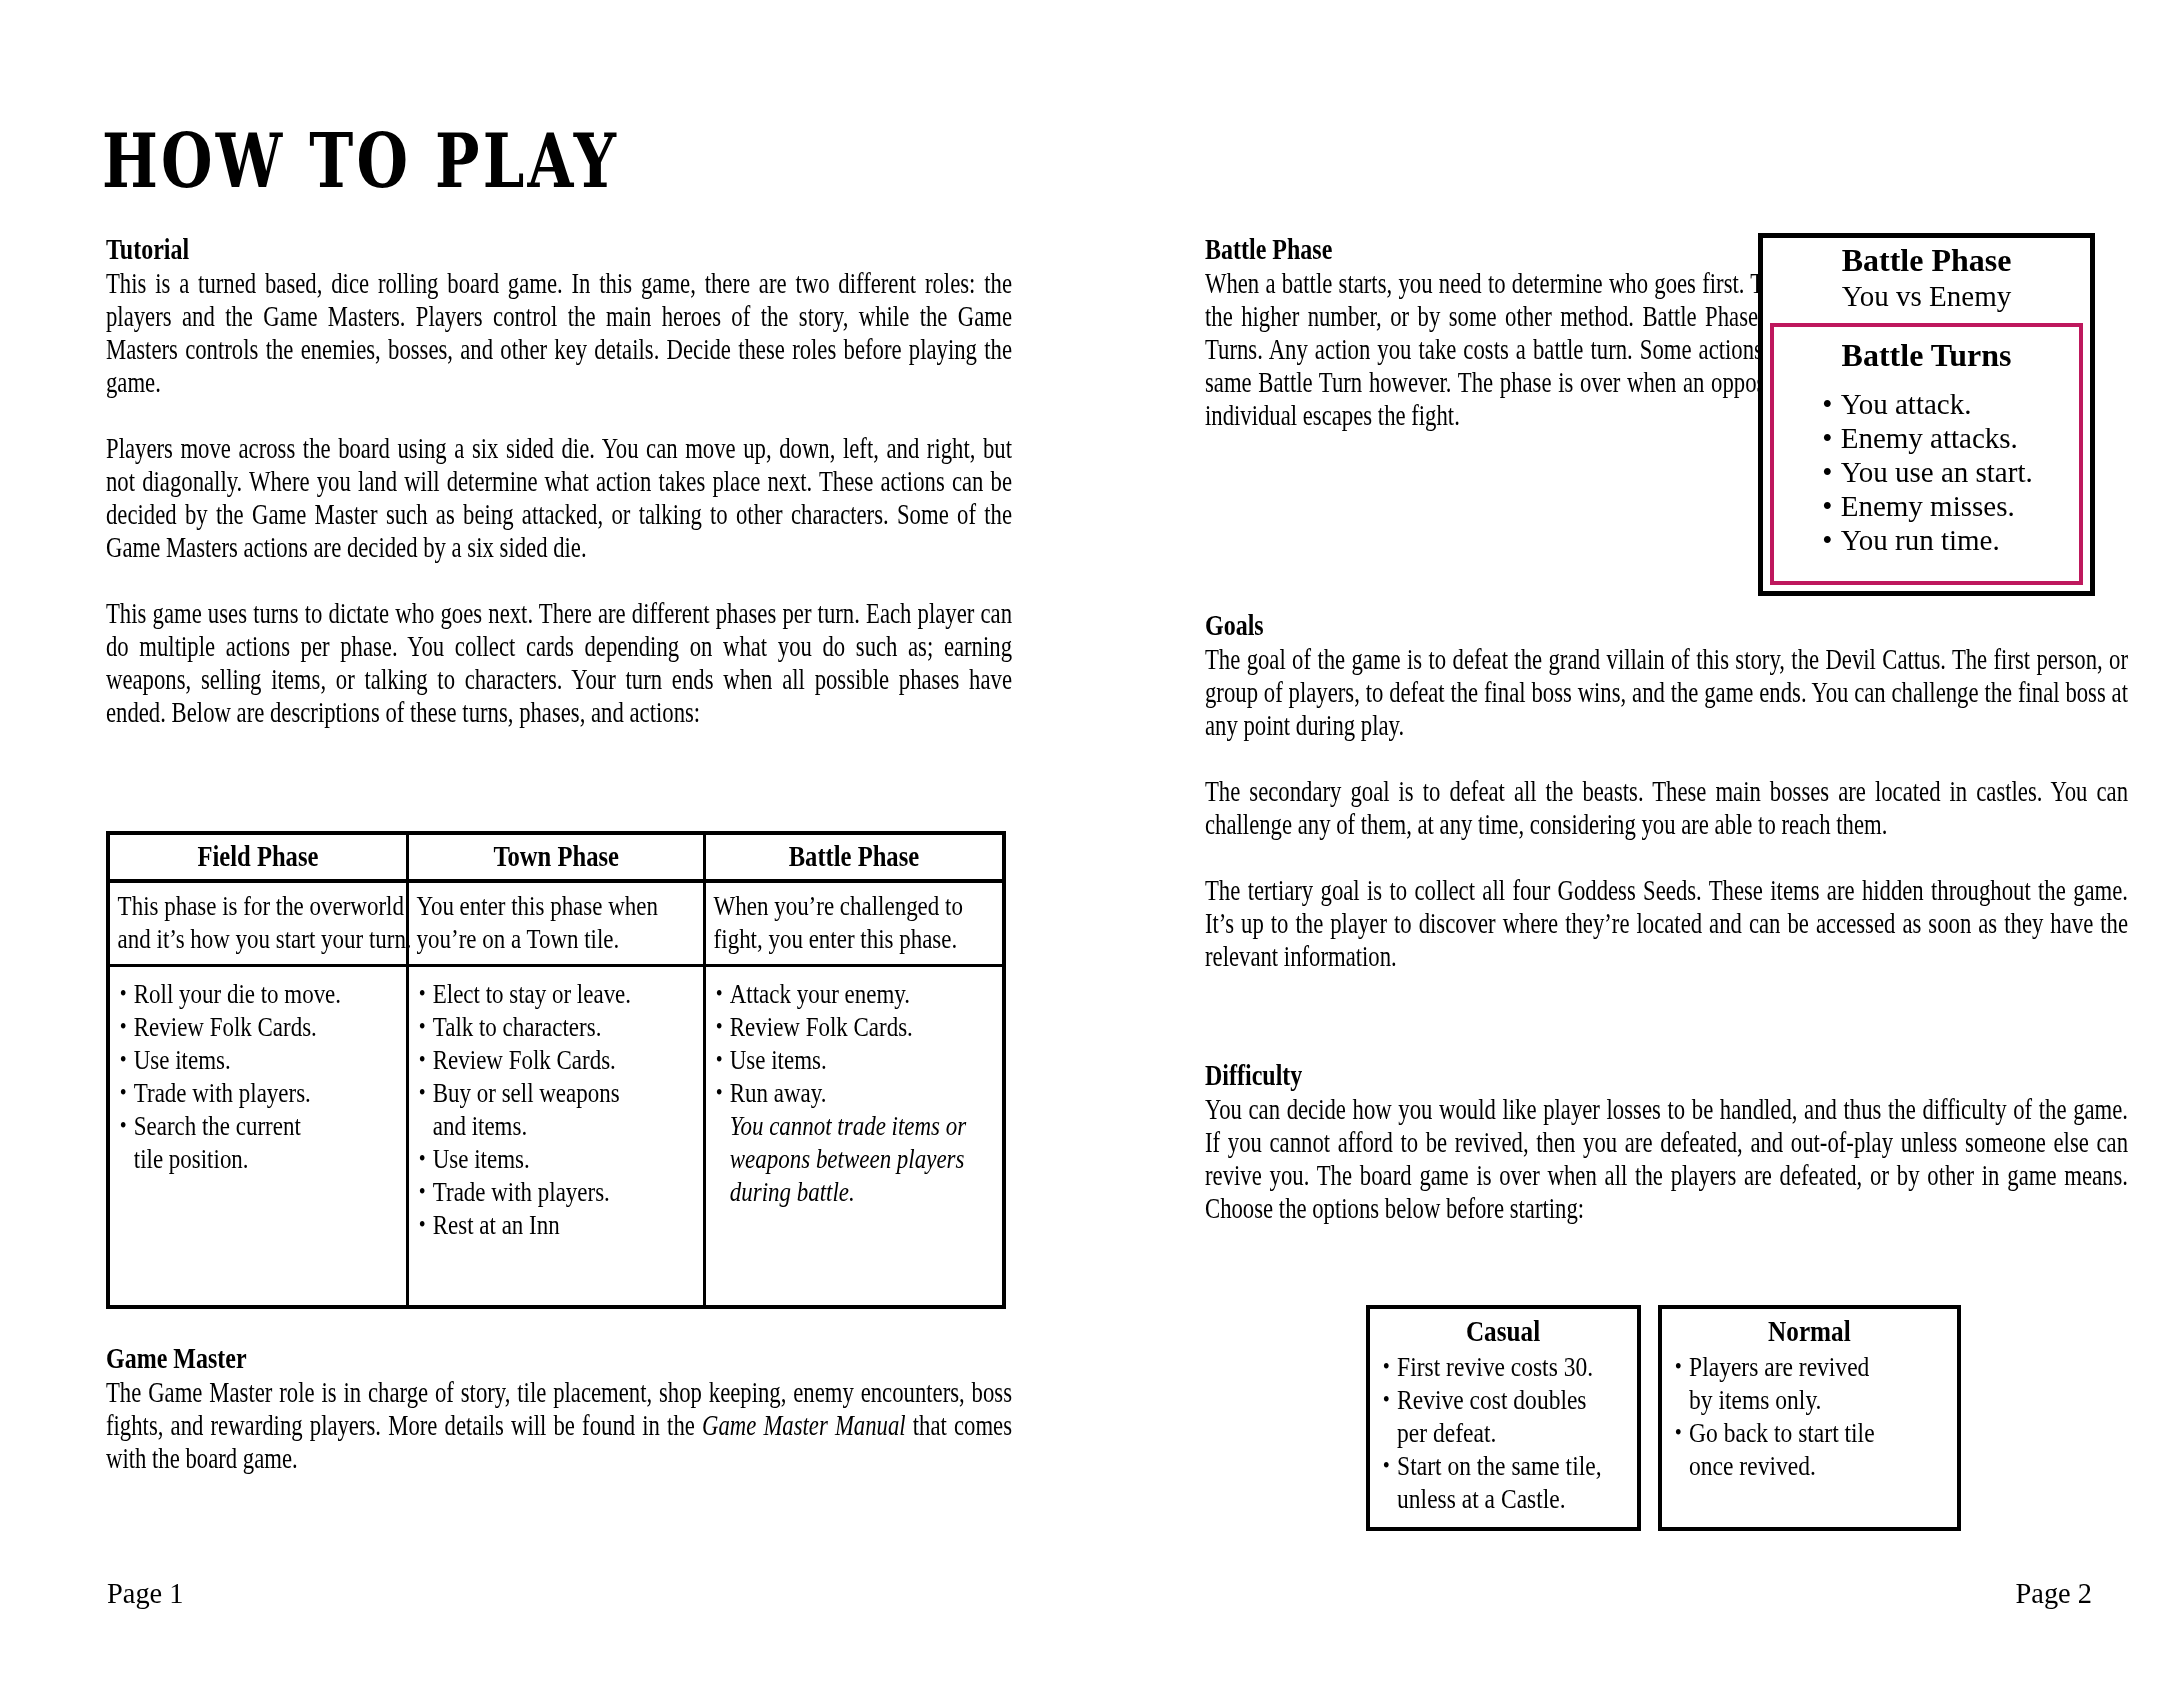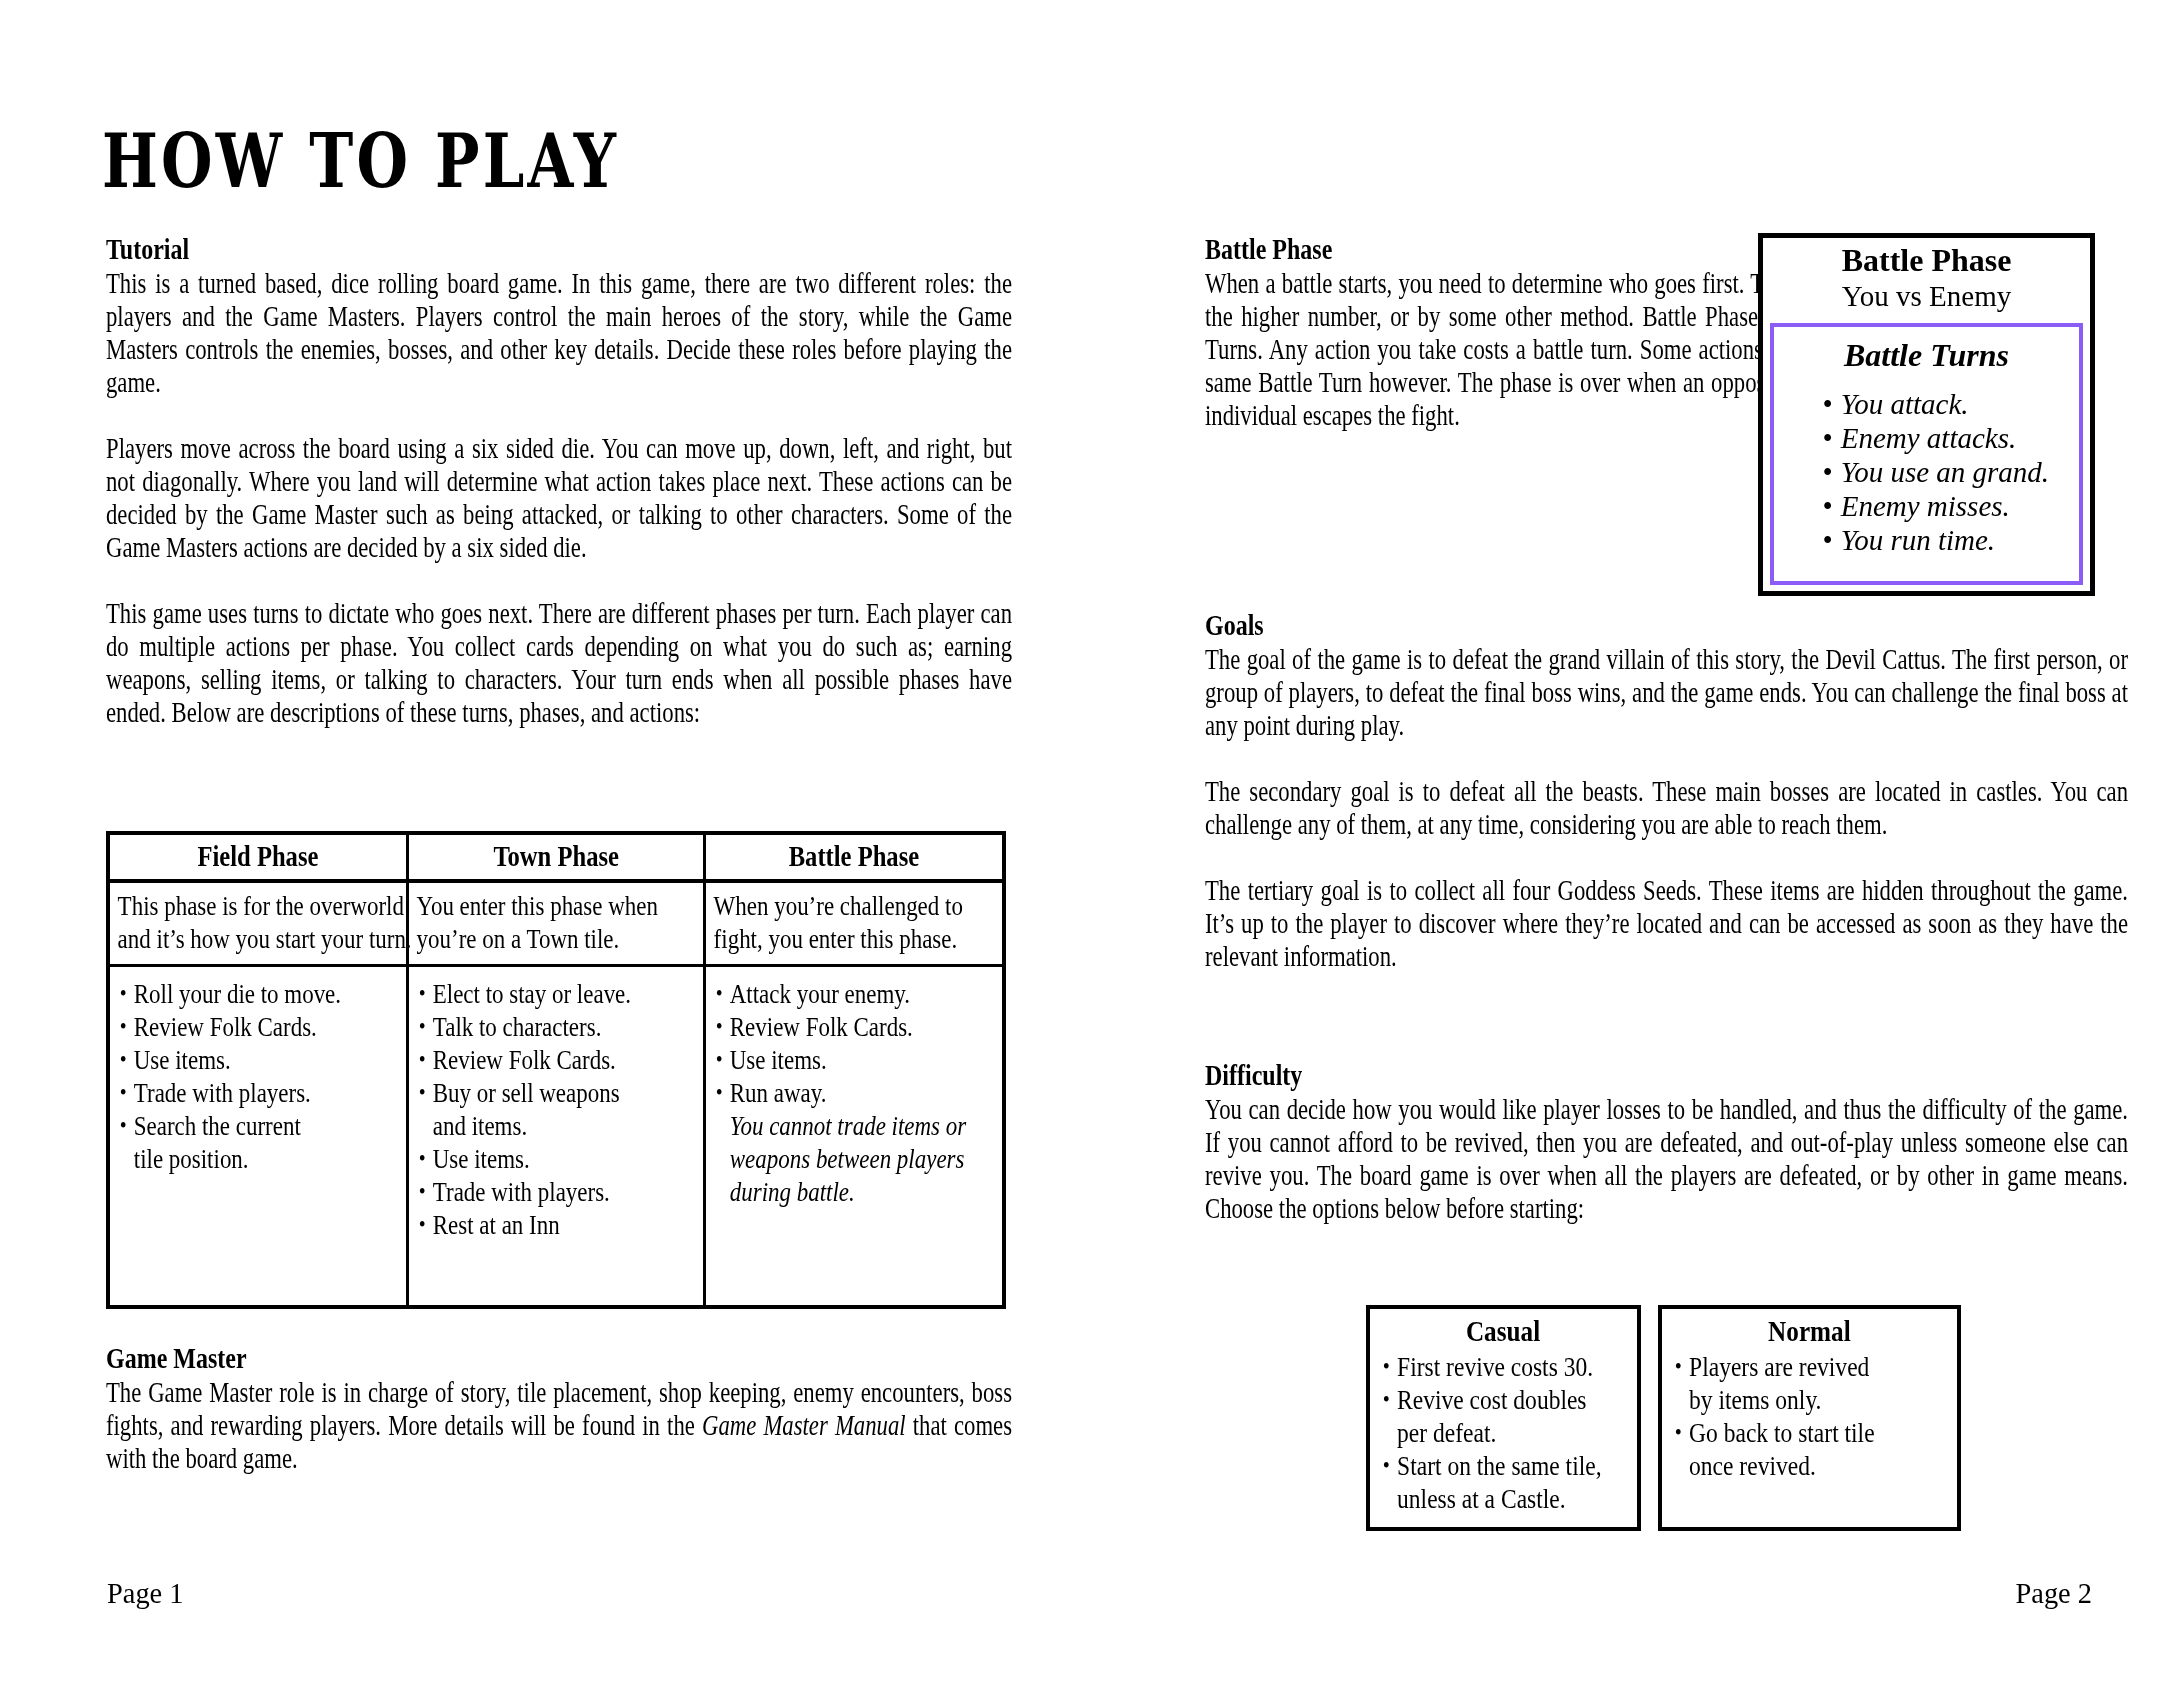--- a/index.html
+++ b/index.html
@@ -166,24 +166,23 @@
     font-weight: bold;
     line-height: 1.12;
   }
   .bb-sub {
     text-align: center;
     font-size: 29px;
     line-height: 1.2;
     padding-bottom: 9.3px;
   }
   .bb-inner {
-    border: 4px solid #8b5cf6;
+    border: 4px solid #be185d;
     box-sizing: border-box;
     padding: 9.3px 6.6px 12px 6.6px;
-    font-style: italic;
   }
   .bb-inner-title {
     text-align: center;
     font-size: 32px;
     font-weight: bold;
     line-height: 1.15;
     padding-bottom: 1.3px;
   }
   ul.bb-list {
     list-style: none;
@@ -365,21 +364,21 @@
   </div>
 
   <div class="battle-box">
     <div class="bb-title">Battle Phase</div>
     <div class="bb-sub">You vs Enemy</div>
     <div class="bb-inner">
       <div class="bb-inner-title">Battle Turns</div>
       <ul class="bb-list">
         <li>You attack.</li>
         <li>Enemy attacks.</li>
-        <li>You use an grand.</li>
+        <li>You use an start.</li>
         <li>Enemy misses.</li>
         <li>You run time.</li>
       </ul>
     </div>
   </div>
 
   <div class="diff-wrap">
     <div class="diff-box casual">
       <div class="diff-title">Casual</div>
       <ul class="diff-list">

